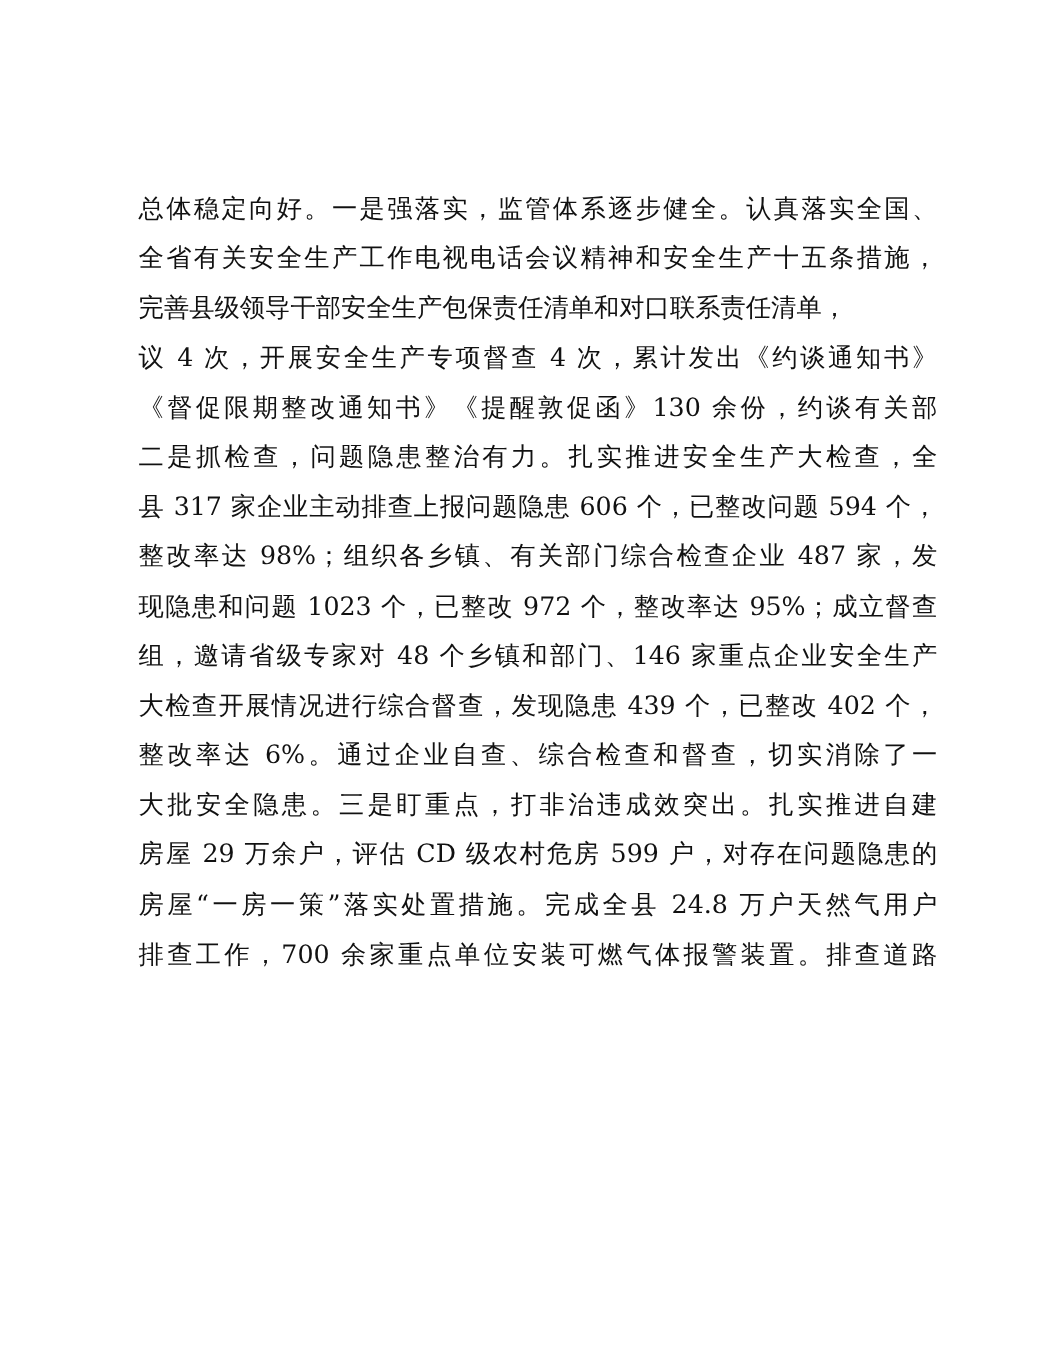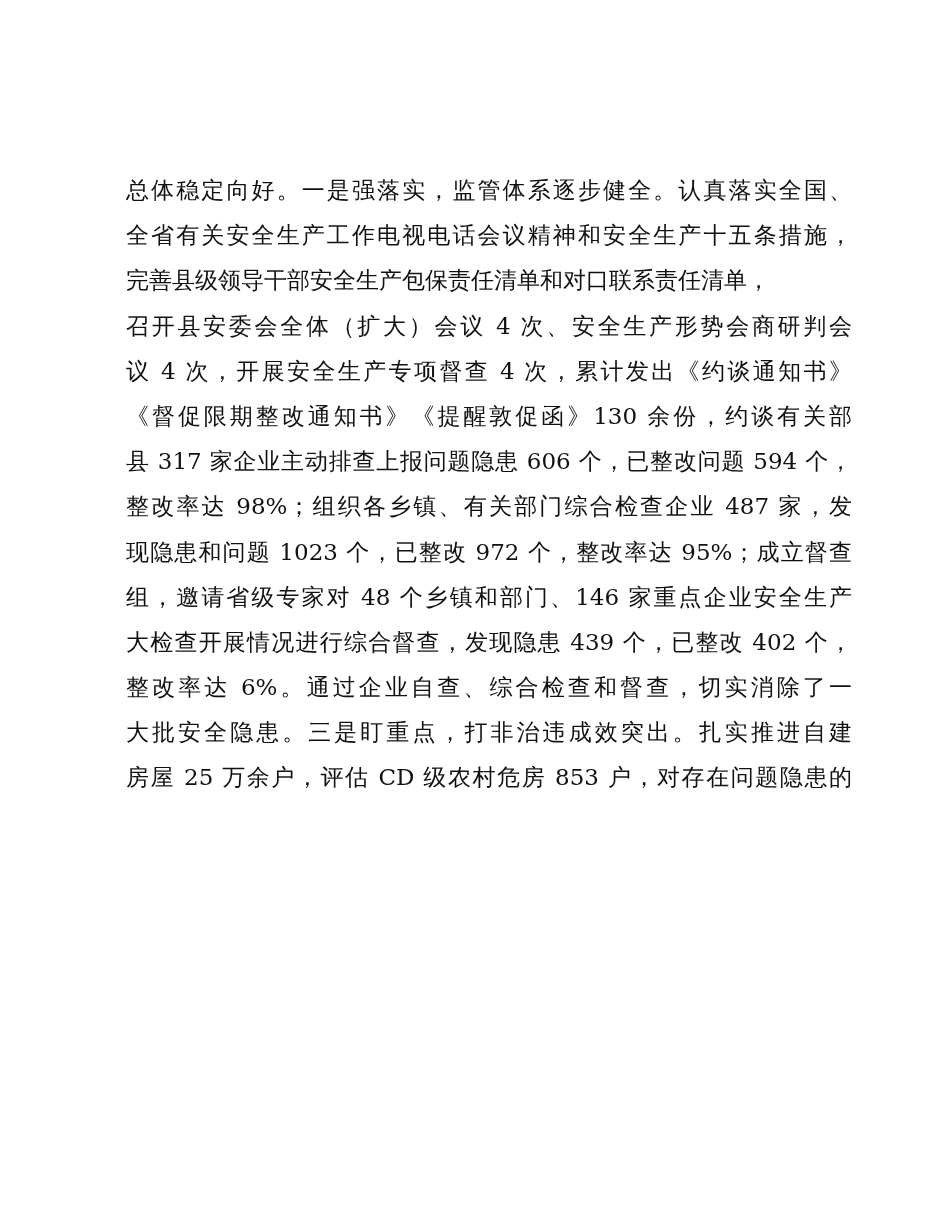--- a/index.html
+++ b/index.html
@@ -46,25 +46,27 @@
   }
 </style>
 </head>
 <body>
 
 <div class="page">
   <div class="body-text">
     <span class="line">总体稳定向好。一是强落实，监管体系逐步健全。认真落实全国、</span>
     <span class="line">全省有关安全生产工作电视电话会议精神和安全生产十五条措施，</span>
     <span class="line last-short">完善县级领导干部安全生产包保责任清单和对口联系责任清单，</span>
-    <span class="line">召开县安委会全体（扩大）会议 4 次、安全生产形势会商研判会</span>
     <span class="line">议 4 次，开展安全生产专项督查 4 次，累计发出《约谈通知书》</span>
     <span class="line">《督促限期整改通知书》《提醒敦促函》130 余份，约谈有关部</span>
+    <span class="line">二是抓检查，问题隐患整治有力。扎实推进安全生产大检查，全</span>
     <span class="line">县 317 家企业主动排查上报问题隐患 606 个，已整改问题 594 个，</span>
     <span class="line">整改率达 98%；组织各乡镇、有关部门综合检查企业 487 家，发</span>
     <span class="line">现隐患和问题 1023 个，已整改 972 个，整改率达 95%；成立督查</span>
     <span class="line">组，邀请省级专家对 48 个乡镇和部门、146 家重点企业安全生产</span>
     <span class="line">大检查开展情况进行综合督查，发现隐患 439 个，已整改 402 个，</span>
     <span class="line">整改率达 6%。通过企业自查、综合检查和督查，切实消除了一</span>
     <span class="line">大批安全隐患。三是盯重点，打非治违成效突出。扎实推进自建</span>
-    <span class="line">房屋 25 万余户，评估 CD 级农村危房 853 户，对存在问题隐患的</span>
+    <span class="line">房屋 29 万余户，评估 CD 级农村危房 599 户，对存在问题隐患的</span>
+    <span class="line">房屋“一房一策”落实处置措施。完成全县 24.8 万户天然气用户</span>
+    <span class="line">排查工作，700 余家重点单位安装可燃气体报警装置。排查道路</span>
   </div>
 </div>
 
 </body></html>

